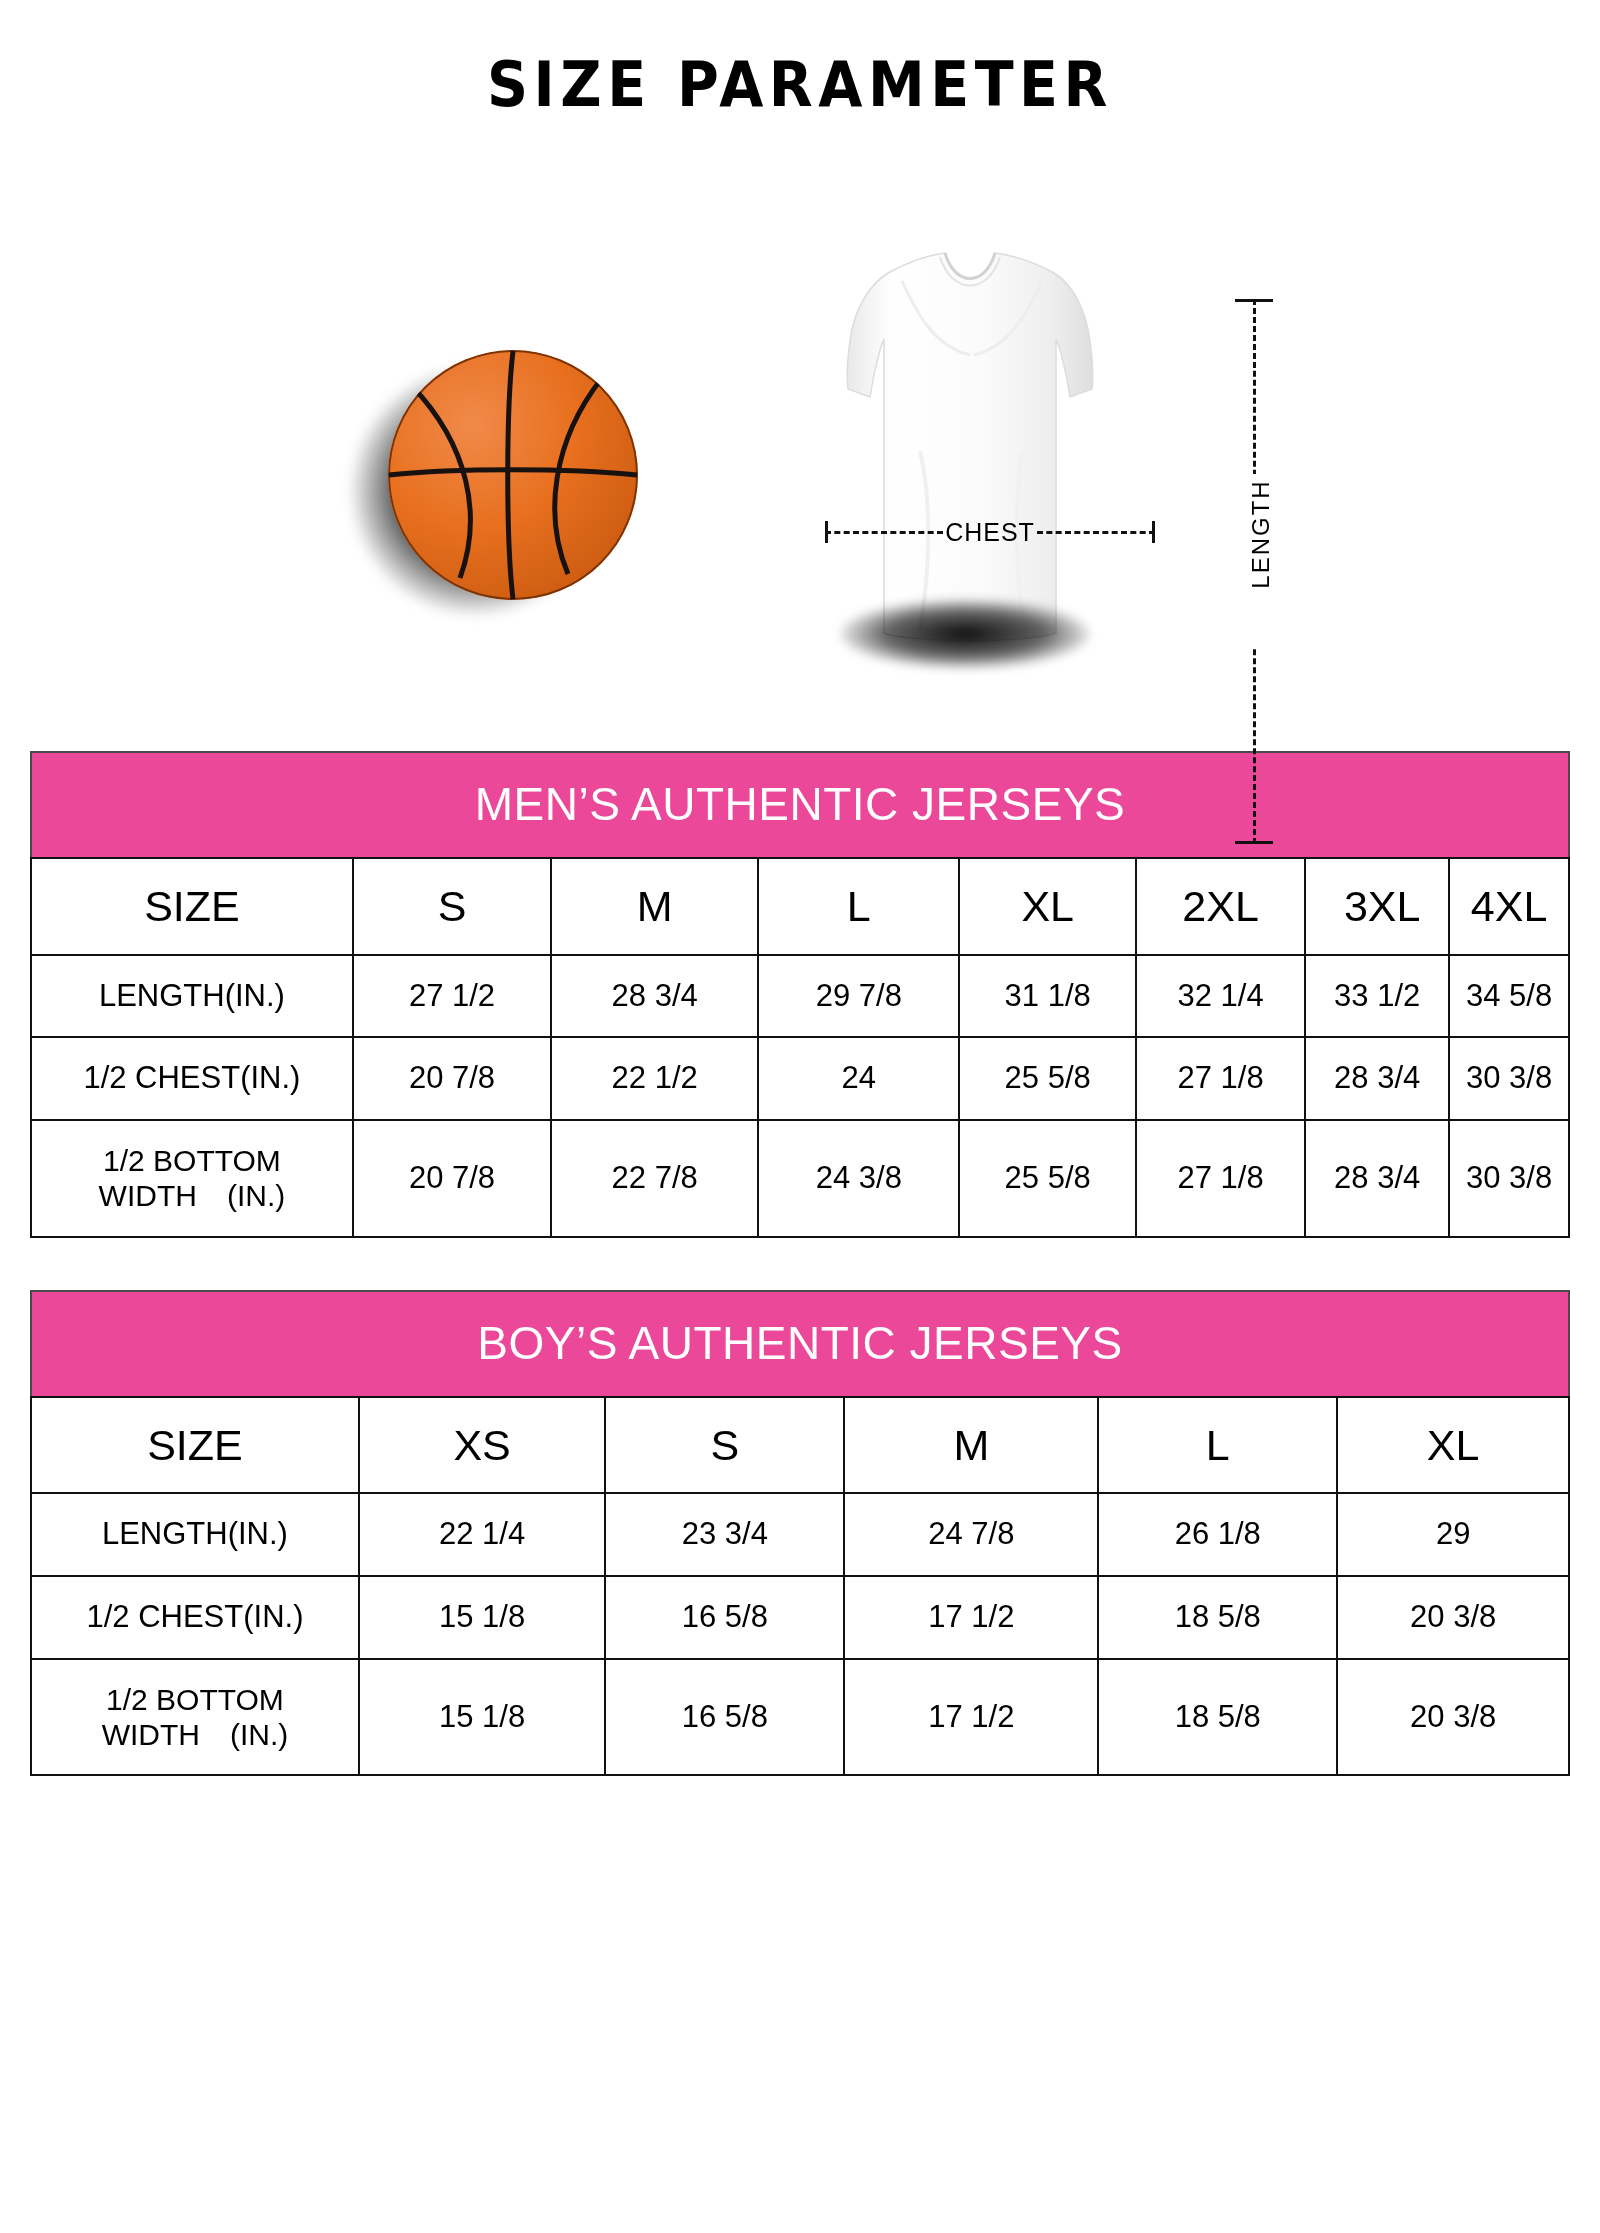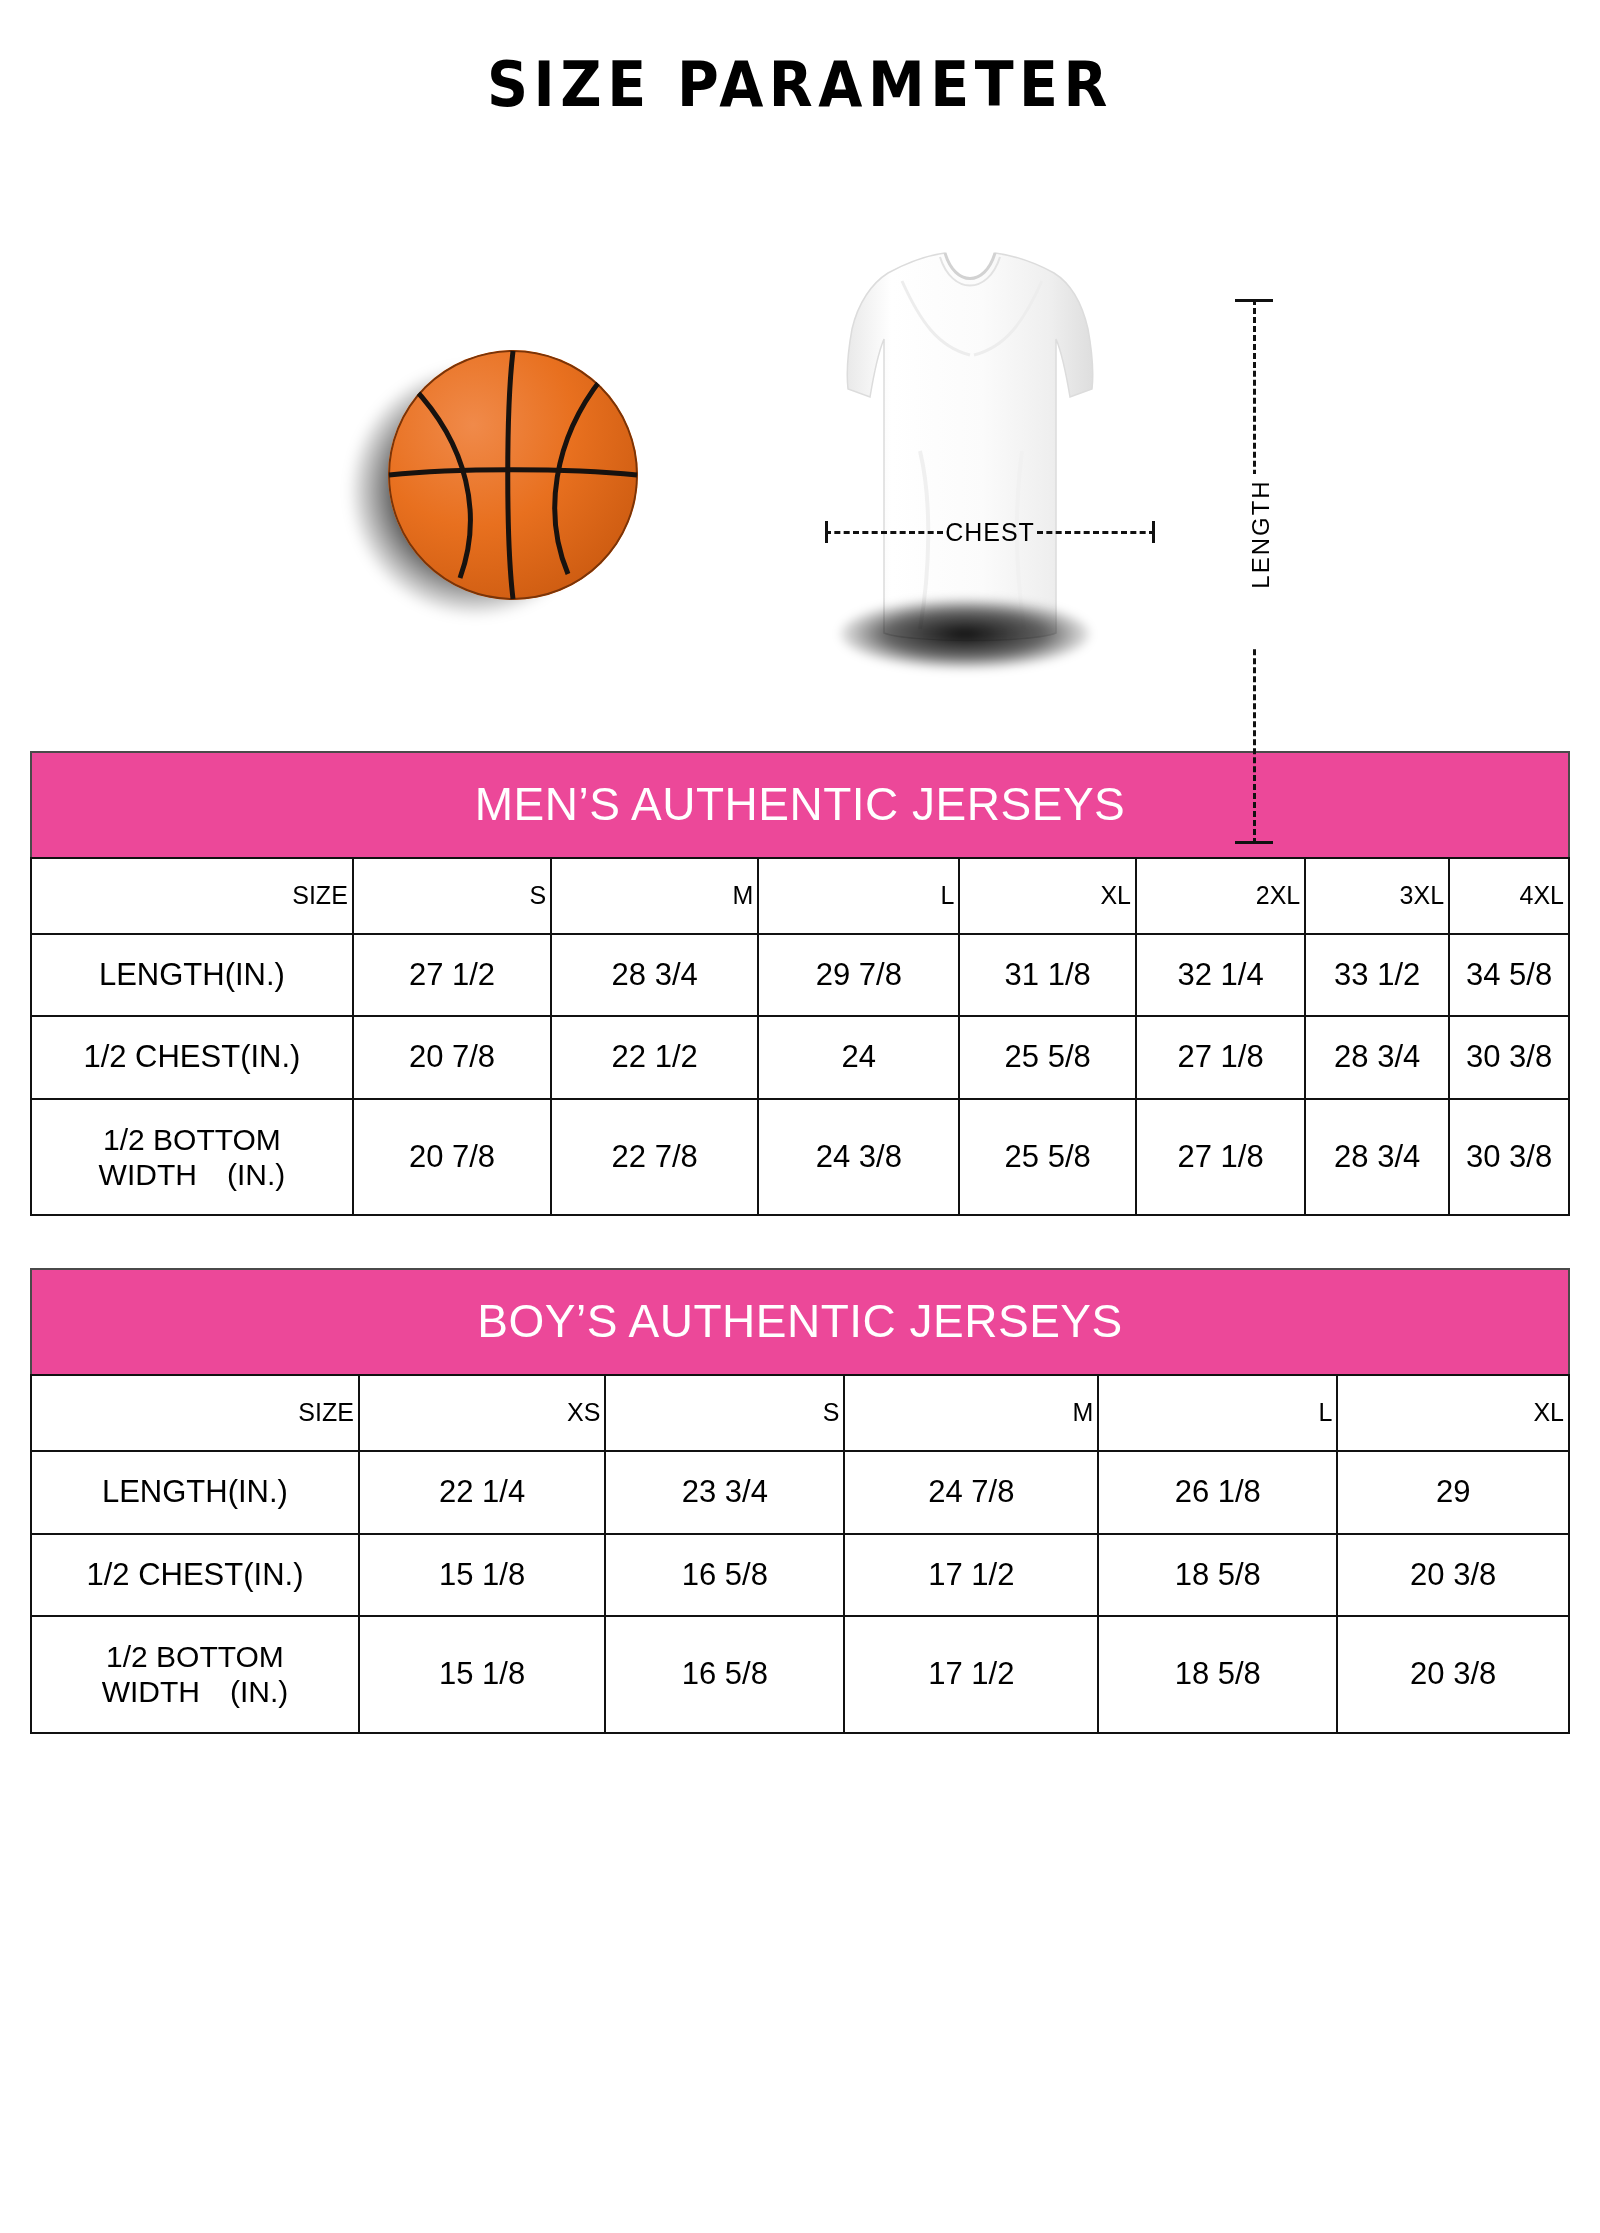--- a/index.html
+++ b/index.html
@@ -199,21 +199,21 @@
   .men-table .c6 { width: 8.6%; padding-left: 14px; }
   .men-table .c7 { width: 7.6%; margin-left: 10px; }
 
   .boy-table .c0 { width: 21.5%; }
   .boy-table .c1 { width: 16%; }
   .boy-table .c2 { width: 15.5%; }
   .boy-table .c3 { width: 16.5%; }
   .boy-table .c4 { width: 15.5%; }
   .boy-table .c5 { width: 15%; }
 
-  .row-head td { font-size: 25px; text-align: right; }
+  .row-head td { font-size: 43px; }
   .label-cell { font-size: 31px; }
   .two-line { font-size: 30px; }
   .gap { height: 42px; }
 </style>
 </head>
 <body>
 
 <div class="page">
 
   <h1 class="title">SIZE  PARAMETER</h1>

